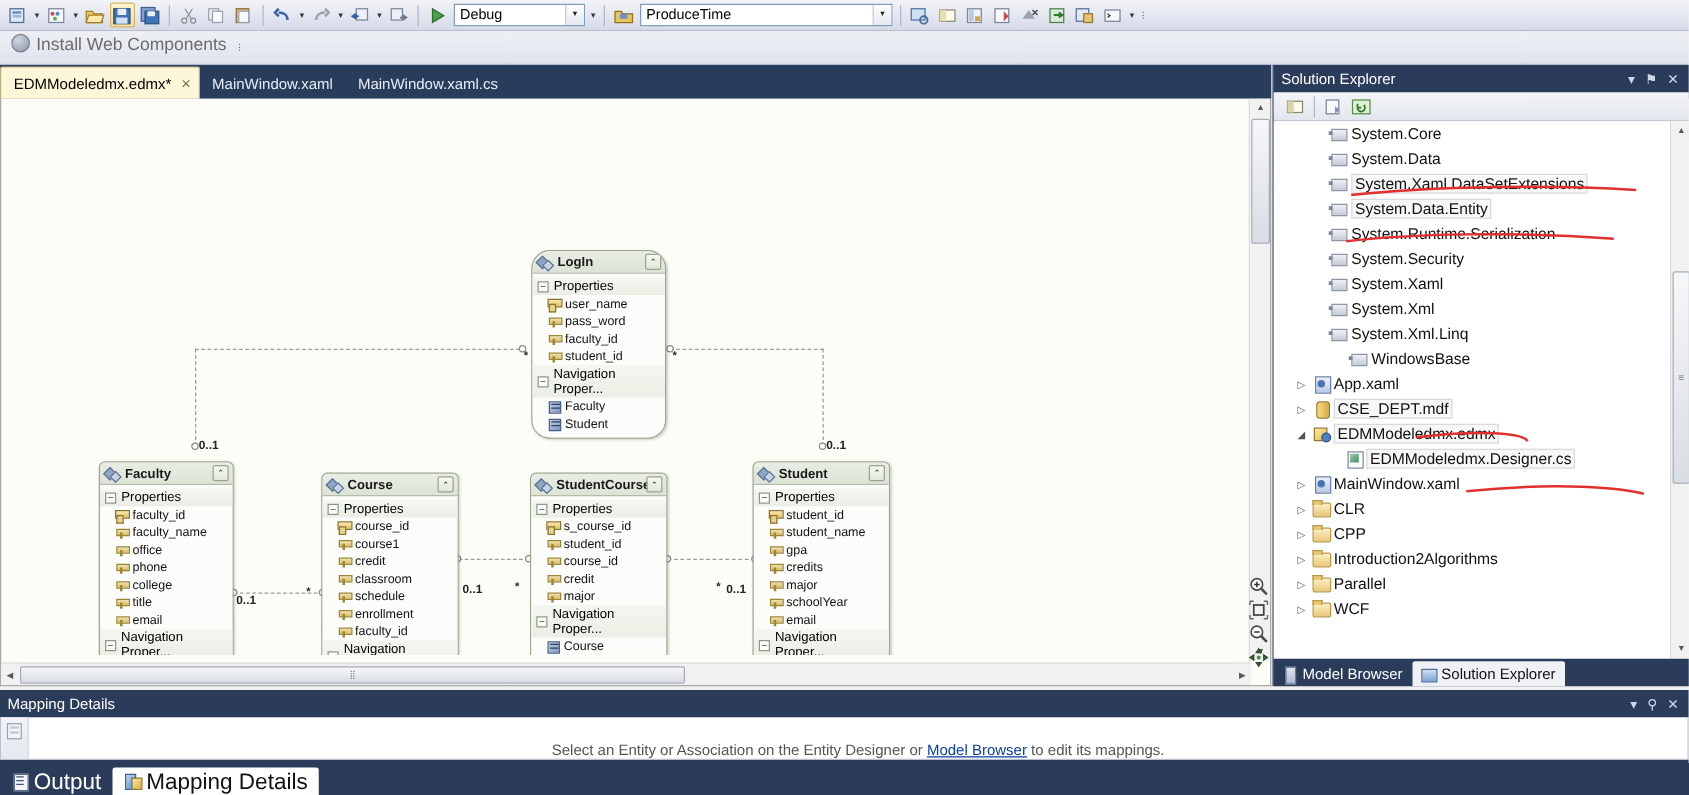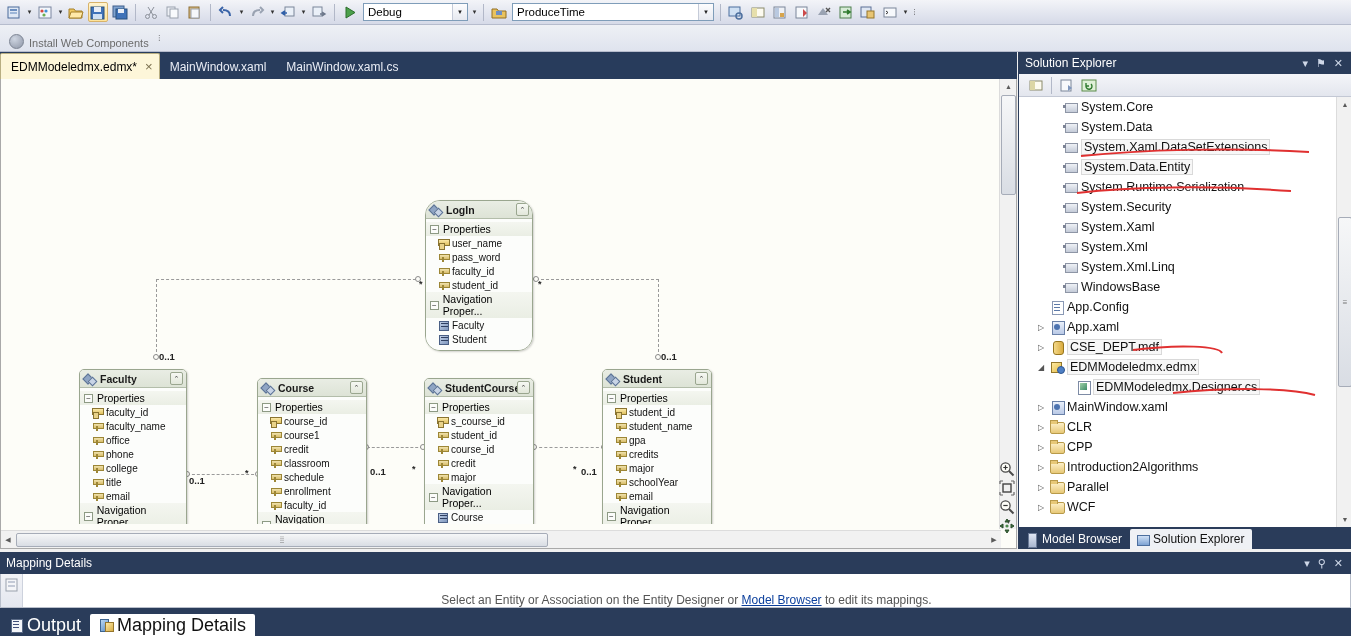--- a/index.html
+++ b/index.html
@@ -38,22 +38,22 @@
     border-left:1px solid #c5cbd8;
     display:flex;align-items:center;justify-content:center;font-size:6px;color:#222;
   }
   
   #bar2 {
     position:absolute; left:0; top:25px; width:1351px; height:27px;
     background:linear-gradient(to bottom,#eef0f5,#dfe3ee);
     border-bottom:1px solid #b6bccd; display:flex; align-items:center;
   }
   #iwc {
-    display:flex; align-items:flex-end; height:22px; padding:0 6px; margin-left:3px;
-    color:#6b6b6b; font-size:11px;
+    display:flex; align-items:flex-start; height:22px; padding:0 6px; margin-left:3px;
+    color:#6b6b6b; font-size:14px;
   }
   #iwc .globe {
     width:15px;height:15px;border-radius:50%;
     background:radial-gradient(circle at 35% 30%,#cfd6e2,#8d95a6);
     border:1px solid #7c8493; margin-right:5px;
   }
   
   #tabstrip {
     position:absolute; left:0; top:52px; width:1017px; height:27px;
     background:#283c5c; display:flex; align-items:flex-end;
@@ -899,27 +899,23 @@
         <span class="tl">System.Xaml</span>
       </div>
     <div class="tr" style="padding-left:44px">
         <span class="ti ic-ref"></span>
         <span class="tl">System.Xml</span>
       </div>
     <div class="tr" style="padding-left:44px">
         <span class="ti ic-ref"></span>
         <span class="tl">System.Xml.Linq</span>
       </div>
-    <div class="tr" style="padding-left:44px">
+    <div class="tr" style="padding-left:60px">
         <span class="ti ic-ref"></span>
         <span class="tl">WindowsBase</span>
-      </div>
-    <div class="tr" style="padding-left:30px">
-        <span class="ti ic-cfg"></span>
-        <span class="tl">App.Config</span>
       </div>
     <div class="tr" style="padding-left:14px">
         <span class="tw">▷</span>
         <span class="ti ic-xaml"></span>
         <span class="tl">App.xaml</span>
       </div>
     <div class="tr boxed" style="padding-left:14px">
         <span class="tw">▷</span>
         <span class="ti ic-mdf"></span>
         <span class="tl">CSE_DEPT.mdf</span>

